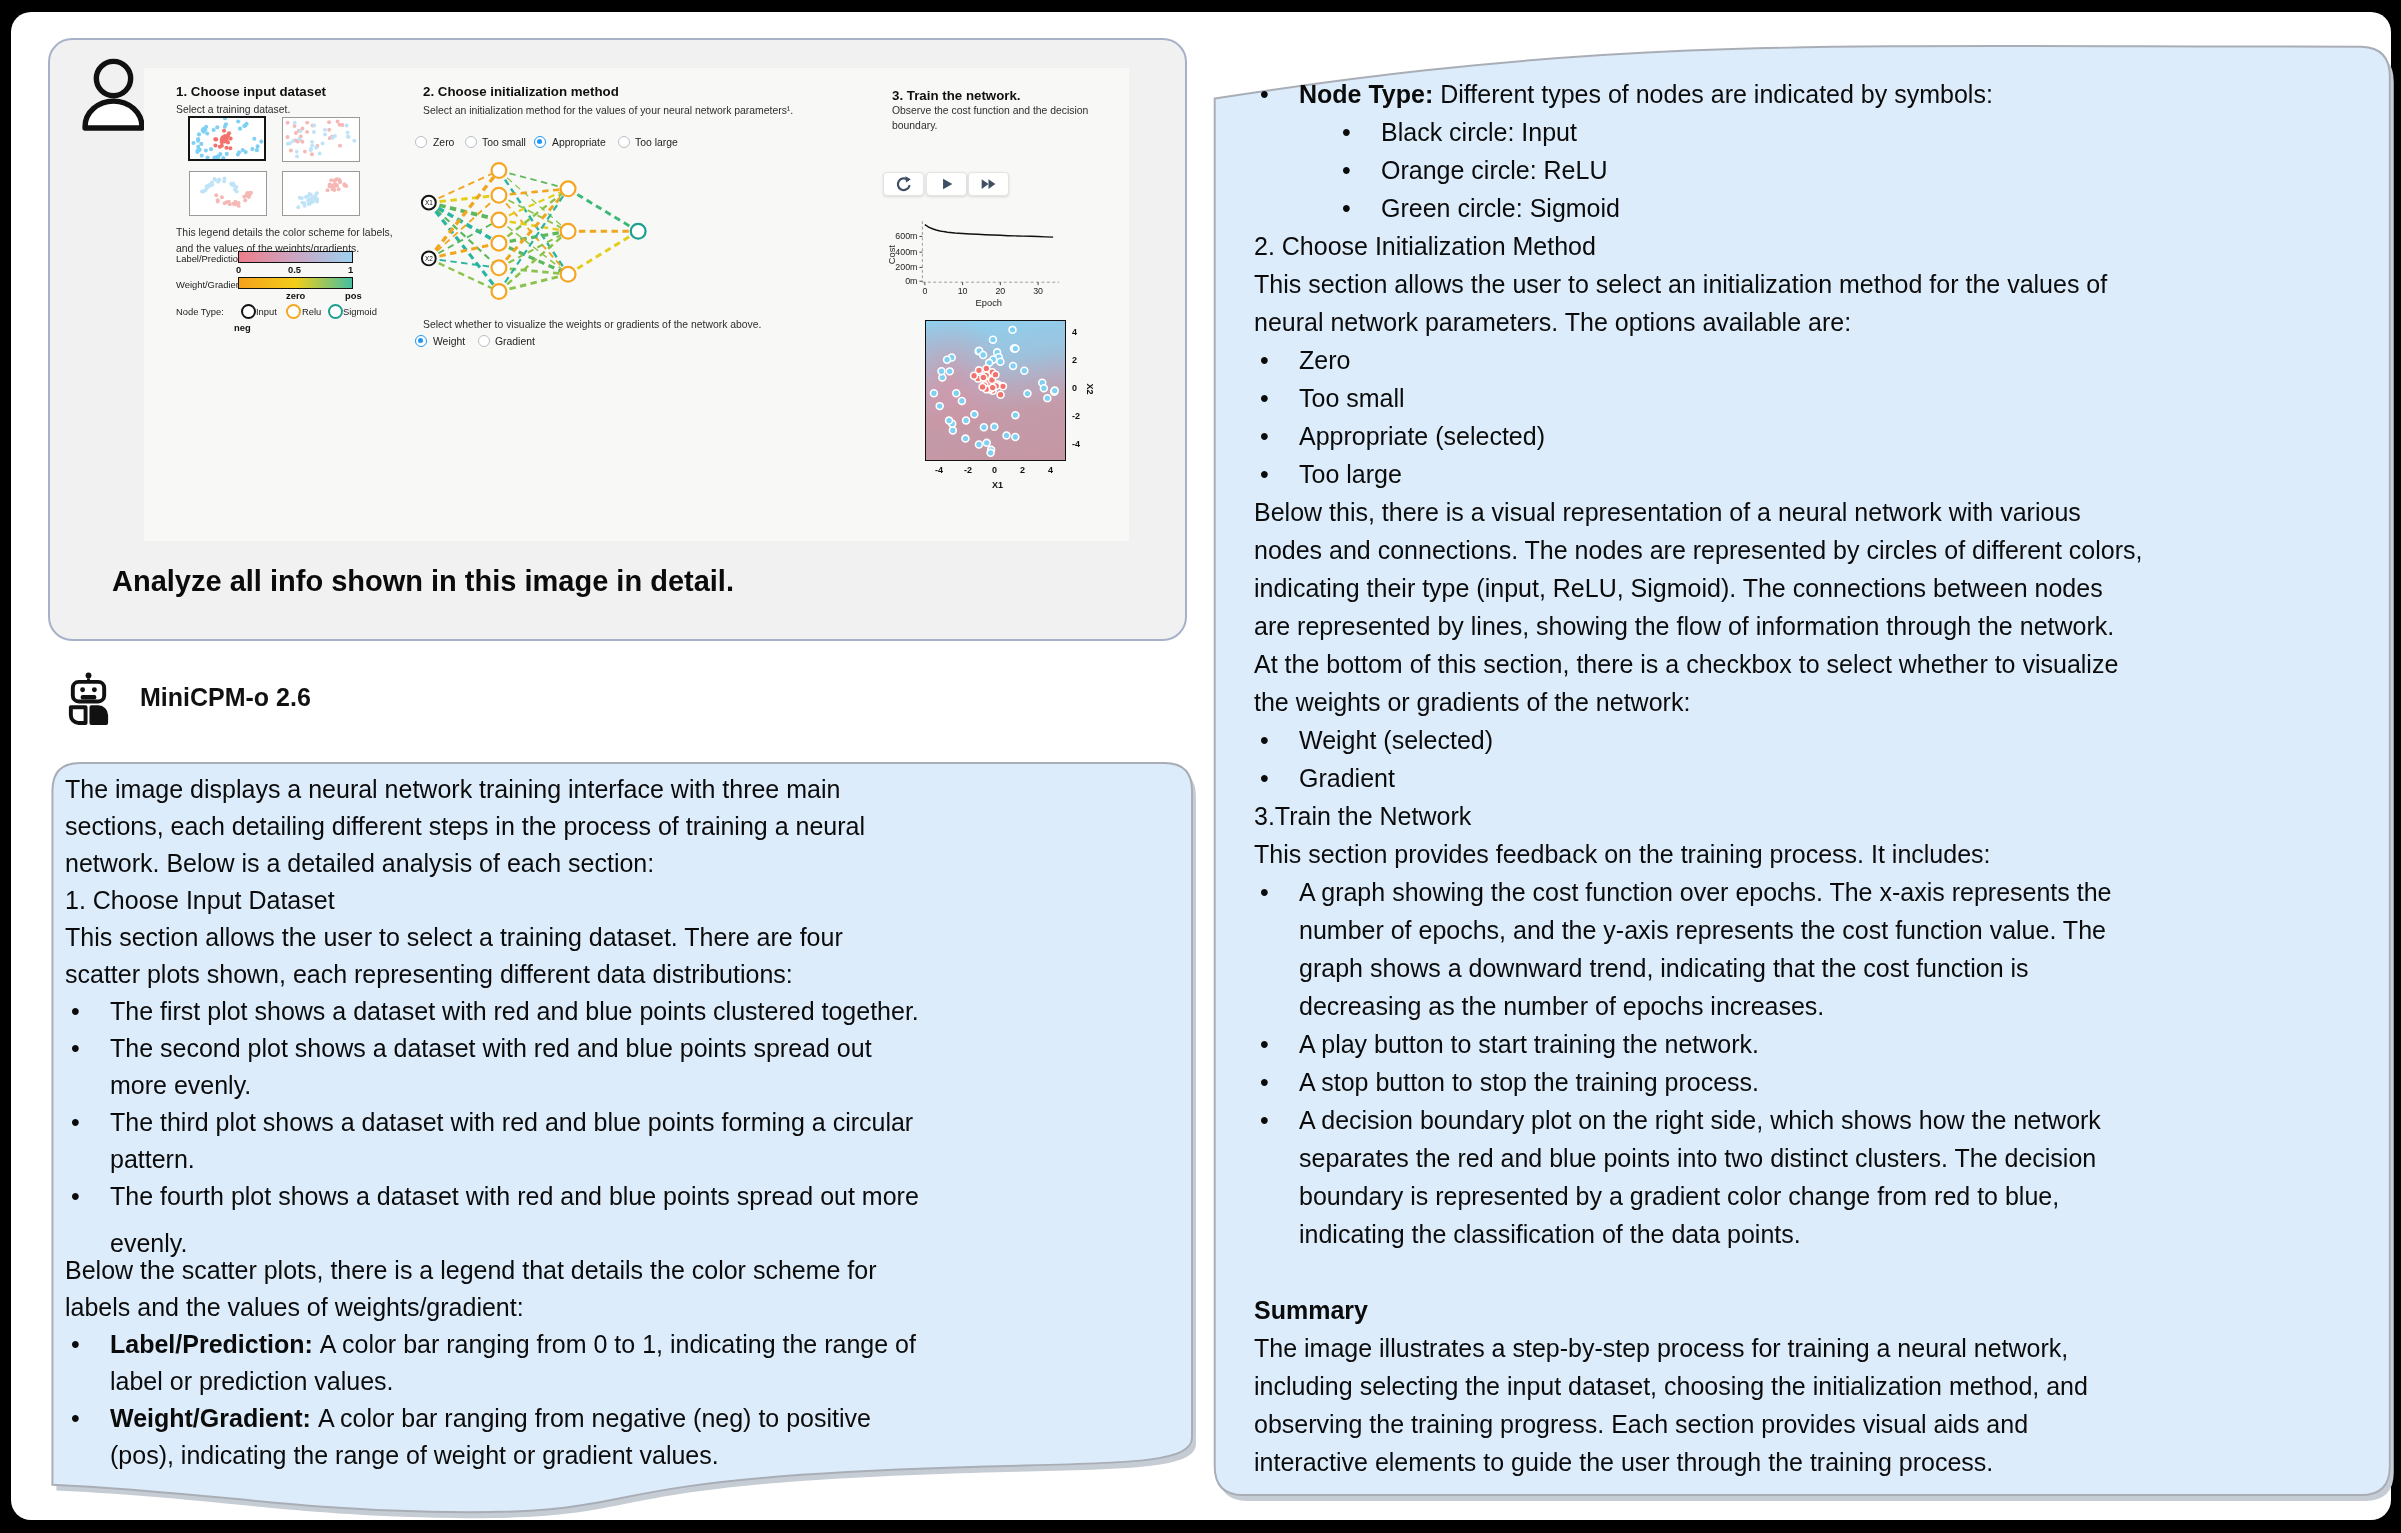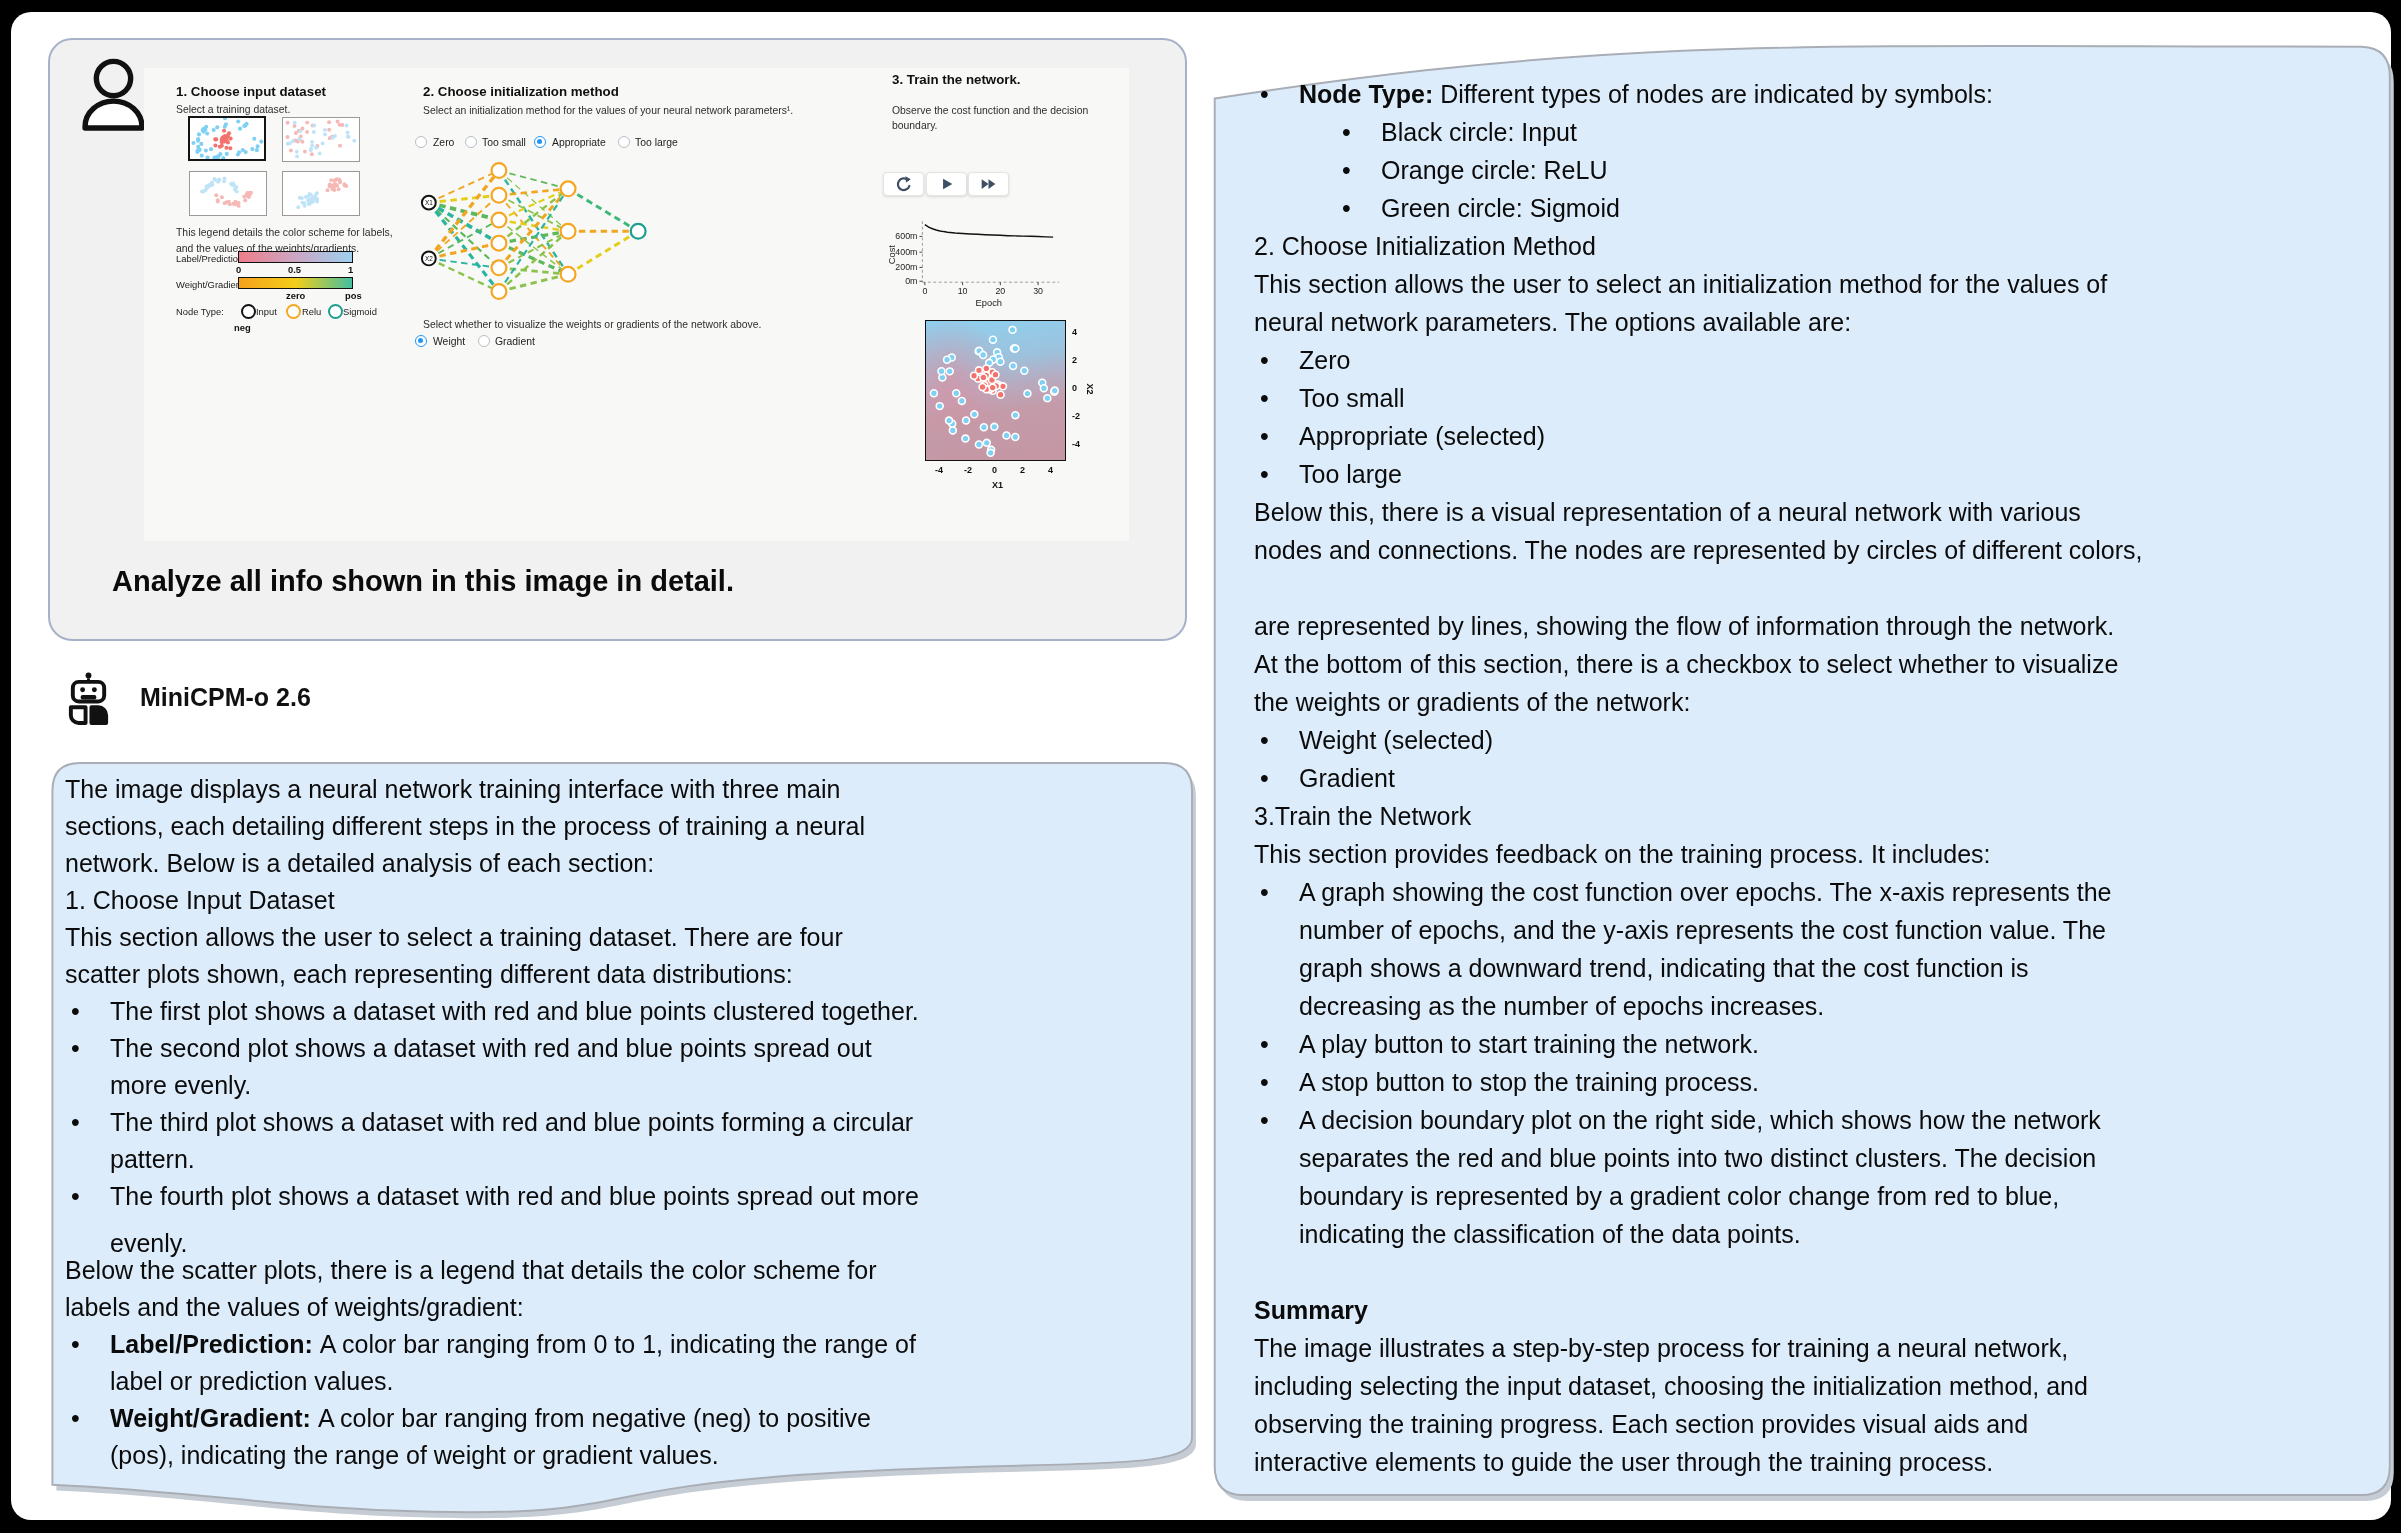--- a/index.html
+++ b/index.html
@@ -398,21 +398,21 @@
             <circle cx="28" cy="195" r="14" fill="#fff" stroke="#141414" stroke-width="4"></circle>
             <text x="28" y="200" text-anchor="middle" font-size="13" font-family="Liberation Sans, sans-serif" fill="#111">X2</text>
           </svg>
 
         <div class="sec-sub" style="left:279px;top:251px;">Select whether to visualize the weights or gradients of the network above.</div>
         <span class="radio sel" style="left:271px;top:267px;"></span>
         <span class="rlabel" style="left:289px;top:268px;">Weight</span>
         <span class="radio" style="left:334px;top:267px;"></span>
         <span class="rlabel" style="left:351px;top:268px;">Gradient</span>
 
-        <div class="sec-title" style="left:748px;top:4px;text-align:right;">3. Train the network.</div>
+        <div class="sec-title" style="left:748px;top:20px;text-align:right;">3. Train the network.</div>
         <div class="sec-sub" style="left:748px;top:37px;">Observe the cost function and the decision</div>
         <div class="sec-sub" style="left:748px;top:52px;">boundary.</div>
 
         <div class="ctl-btn" style="left:739px;top:104px;">
           <svg width="39" height="22" viewBox="0 0 80 44">
             <path d="M49,14 A12,12 0 1 0 52,26" fill="none" stroke="#3d4f63" stroke-width="4.5" stroke-linecap="round"></path>
             <polygon points="44,6 55,12 45,19" fill="#3d4f63"></polygon>
           </svg>
         </div>
         <div class="ctl-btn" style="left:782px;top:104px;">
@@ -594,20 +594,21 @@
         <div class="tline" style="top: 114px; left: 127px;"><span class="marker" style="left: -39px;">•</span>Green circle: Sigmoid</div>
         <div class="tline" style="top: 152px; left: 0px;">2. Choose Initialization Method</div>
         <div class="tline" style="top: 190px; left: 0px;">This section allows the user to select an initialization method for the values of</div>
         <div class="tline" style="top: 228px; left: 0px;">neural network parameters. The options available are:</div>
         <div class="tline" style="top: 266px; left: 45px;"><span class="marker" style="left: -39px;">•</span>Zero</div>
         <div class="tline" style="top: 304px; left: 45px;"><span class="marker" style="left: -39px;">•</span>Too small</div>
         <div class="tline" style="top: 342px; left: 45px;"><span class="marker" style="left: -39px;">•</span>Appropriate (selected)</div>
         <div class="tline" style="top: 380px; left: 45px;"><span class="marker" style="left: -39px;">•</span>Too large</div>
         <div class="tline" style="top: 418px; left: 0px;">Below this, there is a visual representation of a neural network with various</div>
         <div class="tline" style="top: 456px; left: 0px;">nodes and connections. The nodes are represented by circles of different colors,</div>
+        <div class="tline" style="top: 494px; left: 0px;">indicating their type (input, ReLU, Sigmoid). The connections between nodes</div>
         <div class="tline" style="top: 532px; left: 0px;">are represented by lines, showing the flow of information through the network.</div>
         <div class="tline" style="top: 570px; left: 0px;">At the bottom of this section, there is a checkbox to select whether to visualize</div>
         <div class="tline" style="top: 608px; left: 0px;">the weights or gradients of the network:</div>
         <div class="tline" style="top: 646px; left: 45px;"><span class="marker" style="left: -39px;">•</span>Weight (selected)</div>
         <div class="tline" style="top: 684px; left: 45px;"><span class="marker" style="left: -39px;">•</span>Gradient</div>
         <div class="tline" style="top: 722px; left: 0px;">3.Train the Network</div>
         <div class="tline" style="top: 760px; left: 0px;">This section provides feedback on the training process. It includes:</div>
         <div class="tline" style="top: 798px; left: 45px;"><span class="marker" style="left: -39px;">•</span>A graph showing the cost function over epochs. The x-axis represents the</div>
         <div class="tline" style="top: 836px; left: 45px;">number of epochs, and the y-axis represents the cost function value. The</div>
         <div class="tline" style="top: 874px; left: 45px;">graph shows a downward trend, indicating that the cost function is</div>

